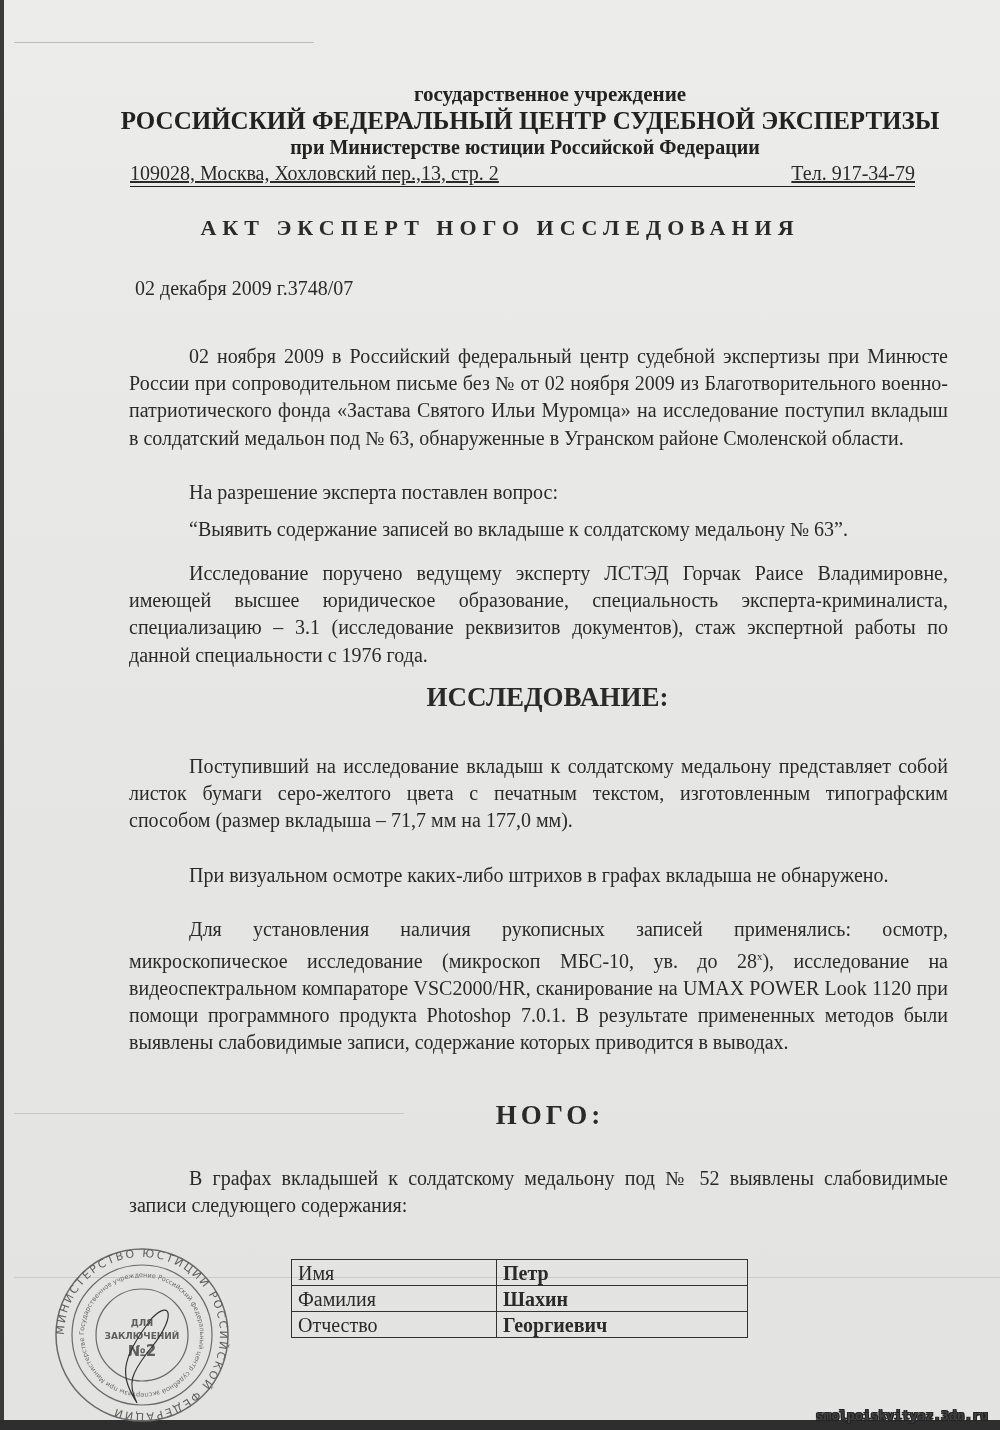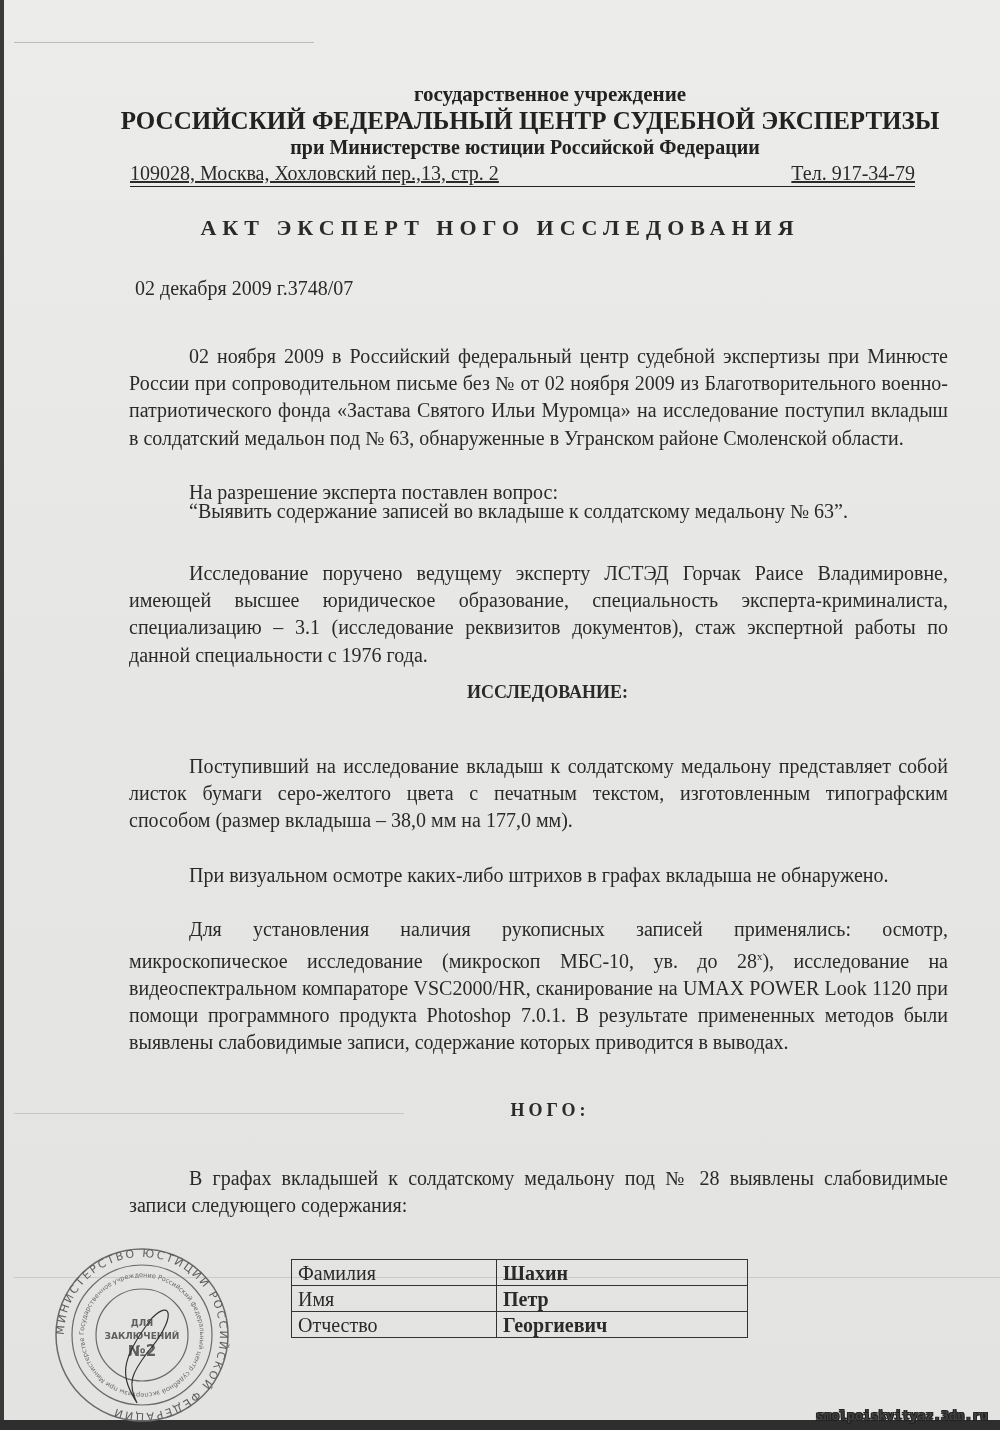--- a/index.html
+++ b/index.html
@@ -29,21 +29,21 @@
     position:absolute; left:0; width:1000px; top:215px; text-align:center;
     font-size:22px; font-weight:bold; letter-spacing:6px; box-sizing:border-box;
   }
   .date-row { position:absolute; left:135px; top:277px; width:745px; display:flex; font-size:20px; }
 
   .para {
     position:absolute; left:113px; width:819px; font-size:20px; line-height:27.2px;
     text-align:justify; margin:16px;
   }
   .indent { text-indent:60px; }
-  .section-title { position:absolute; left:0; width:1000px; text-align:center; font-weight:bold; font-size:18px; }
+  .section-title { position:absolute; left:0; width:1000px; text-align:center; font-weight:bold; font-size:27px; }
 
   table.fio {
     position:absolute; left:291px; top:1259px; border-collapse:collapse; font-size:20px;
   }
   table.fio td { border:1.5px solid #333; padding:0 6px; height:25px; line-height:24px; }
   table.fio td.k { width:192px; }
   table.fio td.v { width:238px; font-weight:bold; }
 
   .stamp { position:absolute; left:42px; top:1248px; width:200px; height:175px; }
   .watermark {
@@ -72,42 +72,42 @@
 </div>
 
 <div class="act-title">АКТ ЭКСПЕРТ НОГО ИССЛЕДОВАНИЯ</div>
 <div class="date-row">
   <span>02 декабря 2009 г.</span>
   <span>3748/07</span>
 </div>
 
 <p class="para indent" style="top:327px;">02 ноября 2009 в Российский  федеральный центр судебной экспертизы при Минюсте России при сопроводительном письме без № от 02 ноября  2009 из Благотворительного военно-патриотического фонда «Застава Святого Ильи Муромца» на исследование поступил вкладыш в солдатский медальон под № 63, обнаруженные  в Угранском районе Смоленской области.</p>
 <p class="para indent" style="top:463px;">На разрешение эксперта поставлен вопрос:</p>
-<p class="para indent" style="top:482px;">“Выявить содержание записей   во вкладыше к солдатскому медальону № 63”.</p>
+<p class="para indent" style="top:500px;">“Выявить содержание записей   во вкладыше к солдатскому медальону № 63”.</p>
 <p class="para indent" style="top:544px;">Исследование поручено ведущему эксперту ЛСТЭД Горчак Раисе Владимировне, имеющей высшее юридическое образование, специальность эксперта-криминалиста, специализацию – 3.1 (исследование реквизитов документов), стаж экспертной работы по данной специальности с 1976 года.</p>
 
 <div class="section-title" style="top:682px; padding-left:95px; box-sizing:border-box;">ИССЛЕДОВАНИЕ:</div>
 
-<p class="para indent" style="top:737px;">Поступивший на исследование вкладыш к солдатскому медальону представляет собой  листок бумаги  серо-желтого цвета с печатным текстом, изготовленным  типографским способом (размер вкладыша – 38,0 мм  на 177,0 мм).</p>
+<p class="para indent" style="top:737px;">Поступивший на исследование вкладыш к солдатскому медальону представляет собой  листок бумаги  серо-желтого цвета с печатным текстом, изготовленным  типографским способом (размер вкладыша – 71,7 мм  на 177,0 мм).</p>
 <p class="para indent" style="top:846px;">При визуальном осмотре каких-либо штрихов в графах  вкладыша не обнаружено.</p>
 <p class="para indent" style="top:900px;"><span>Для установления наличия рукописных  записей применялись:  осмотр, микроскопическое исследование (микроскоп МБС-10, ув. до 28</span><sup style="font-size:11px;">x</sup><span>),  исследование на видеоспектральном компараторе VSC2000/HR, сканирование на UMAX POWER Look 1120 при помощи программного продукта Photoshop 7.0.1. В результате примененных методов были выявлены слабовидимые записи, содержание которых приводится в выводах.</span></p>
 
 <div class="section-title" style="top:1100px; letter-spacing:4px; padding-left:100px; box-sizing:border-box;">НОГО:</div>
 
-<p class="para indent" style="top:1149px;">В графах вкладышей к солдатскому медальону под № 28 выявлены слабовидимые записи следующего содержания:</p>
+<p class="para indent" style="top:1149px;">В графах вкладышей к солдатскому медальону под № 52 выявлены слабовидимые записи следующего содержания:</p>
 
 <table class="fio">
   <tbody>
       <tr>
+    <td class="k">Имя</td>
+    <td class="v">Петр</td>
+  </tr>
+  <tr>
     <td class="k">Фамилия</td>
     <td class="v">Шахин</td>
-  </tr>
-  <tr>
-    <td class="k">Имя</td>
-    <td class="v">Петр</td>
   </tr>
   <tr>
     <td class="k">Отчество</td>
     <td class="v">Георгиевич</td>
   </tr>
 </tbody>
   </table>
 
 <svg class="stamp" viewBox="0 0 200 175">
   <defs>

